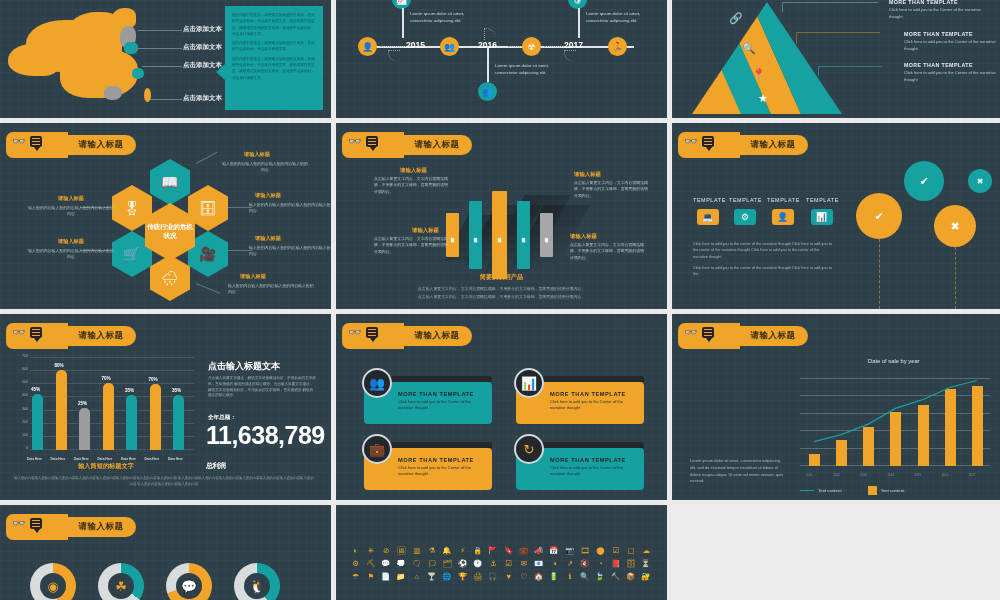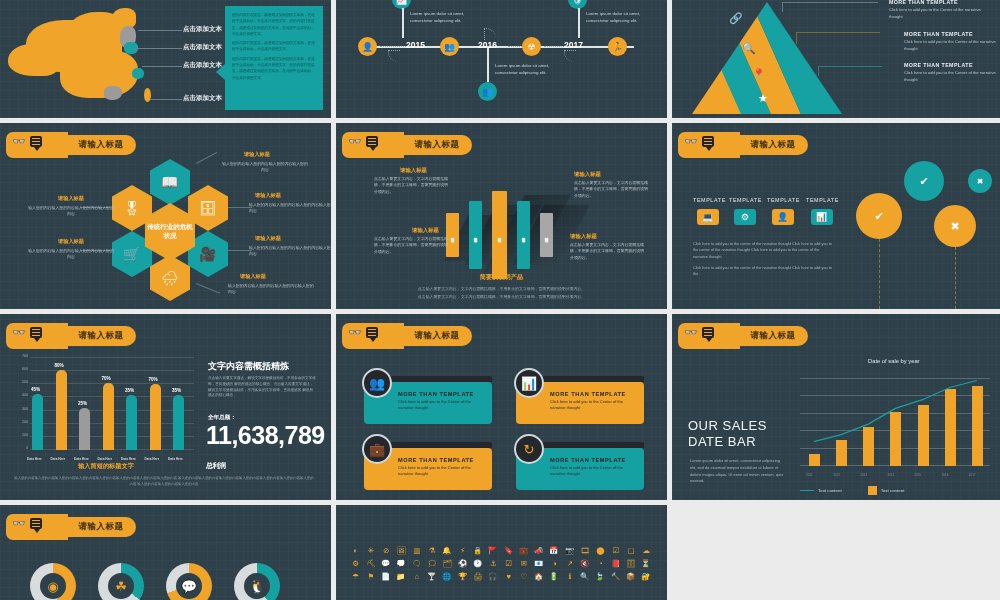--- a/index.html
+++ b/index.html
@@ -472,21 +472,21 @@
             <div class="cval" style="left: 134.5px; bottom: 81.7143px;">70%</div>
             <div class="cxlab" style="left: 130.5px;">Data Here</div>
             <div class="cbar" style="left: 159px; height: 54.5429px; background: rgb(21, 161, 161);"></div>
             <div class="cval" style="left: 158px; bottom: 70.5429px;">35%</div>
             <div class="cxlab" style="left: 154px;">Data Here</div>
           </div>
     </div>
     <div class="s7cap" style="left:0;top:148px;width:212px;text-align:center;">输入简短的标题文字</div>
     <div class="s7foot" style="left:14px;top:162px;width:300px;text-align:center;">输入您的内容输入您的内容输入您的内容输入您的内容输入您的内容输入您的内容输入您的内容输入您的内容  输入您的内容输入您的内容输入您的内容输入您的内容输入您的内容输入您的内容输入您的内容 输入您的内容输入您的内容输入您的内容</div>
 
-    <div class="s7h" style="left:208px;top:46px;">文字内容需概括精炼</div>
+    <div class="s7h" style="left:208px;top:46px;">点击输入标题文本</div>
     <div class="s7p" style="left:208px;top:62px;">点击输入简要文字描述，解说文字尽量概括精炼，不用多余的文字修饰，言简意赅的 解说所描述的核心概念。点击输入简要文字描述，解说文字尽量概括精炼，不用多余的文字修饰，言简意赅的 解说所描述的核心概念。</div>
     <div class="s7lbl" style="left:208px;top:100px;">全年总额：</div>
     <div class="s7big" style="left:206px;top:110px;width:124px;">
       <span>11,638,789</span><span class="s7unit">总利润</span>
     </div>
   </div>
     </div>
 
   <div class="slide">
       <div class="layer">
@@ -536,24 +536,20 @@
           <div class="tagtail"></div>
       <div class="tagicons">
             <span>👓</span>
             <span class="sq">
               <i></i>
             </span>
           </div>
       <div class="tagtext">请输入标题</div>
     </div>
 
-    <div class="s9h" style="left:16px;top:104px;">
-      <div>OUR SALES</div>
-      <div>DATE BAR</div>
-    </div>
     <div class="s9p" style="left:18px;top:144px;">Lorem ipsum dolor sit amet, consectetur adipiscing elit, sed do eiusmod tempor incididunt ut labore et dolore magna aliqua. Ut enim ad minim veniam, quis nostrud.</div>
     <div class="s9ttl" style="left:196px;top:44px;">Date of sale by year</div>
 
     <div id="s9-chart" style="position:absolute;left:128px;top:56px;width:190px;height:108px;">
           <div class="s9grid" style="left: 0px; width: 190px; bottom: 12px;"></div>
           <div class="s9grid" style="left: 0px; width: 190px; bottom: 29.4545px;"></div>
           <div class="s9grid" style="left: 0px; width: 190px; bottom: 46.9091px;"></div>
           <div class="s9grid" style="left: 0px; width: 190px; bottom: 64.3636px;"></div>
           <div class="s9grid" style="left: 0px; width: 190px; bottom: 81.8182px;"></div>
           <div class="s9grid" style="left: 0px; width: 190px; bottom: 99.2727px;"></div>

